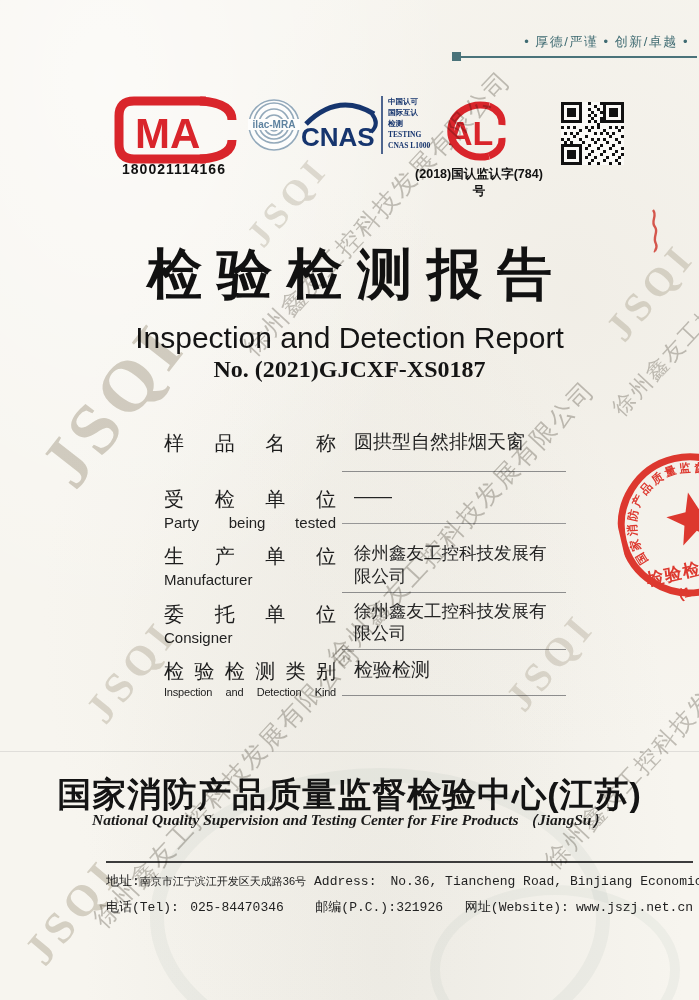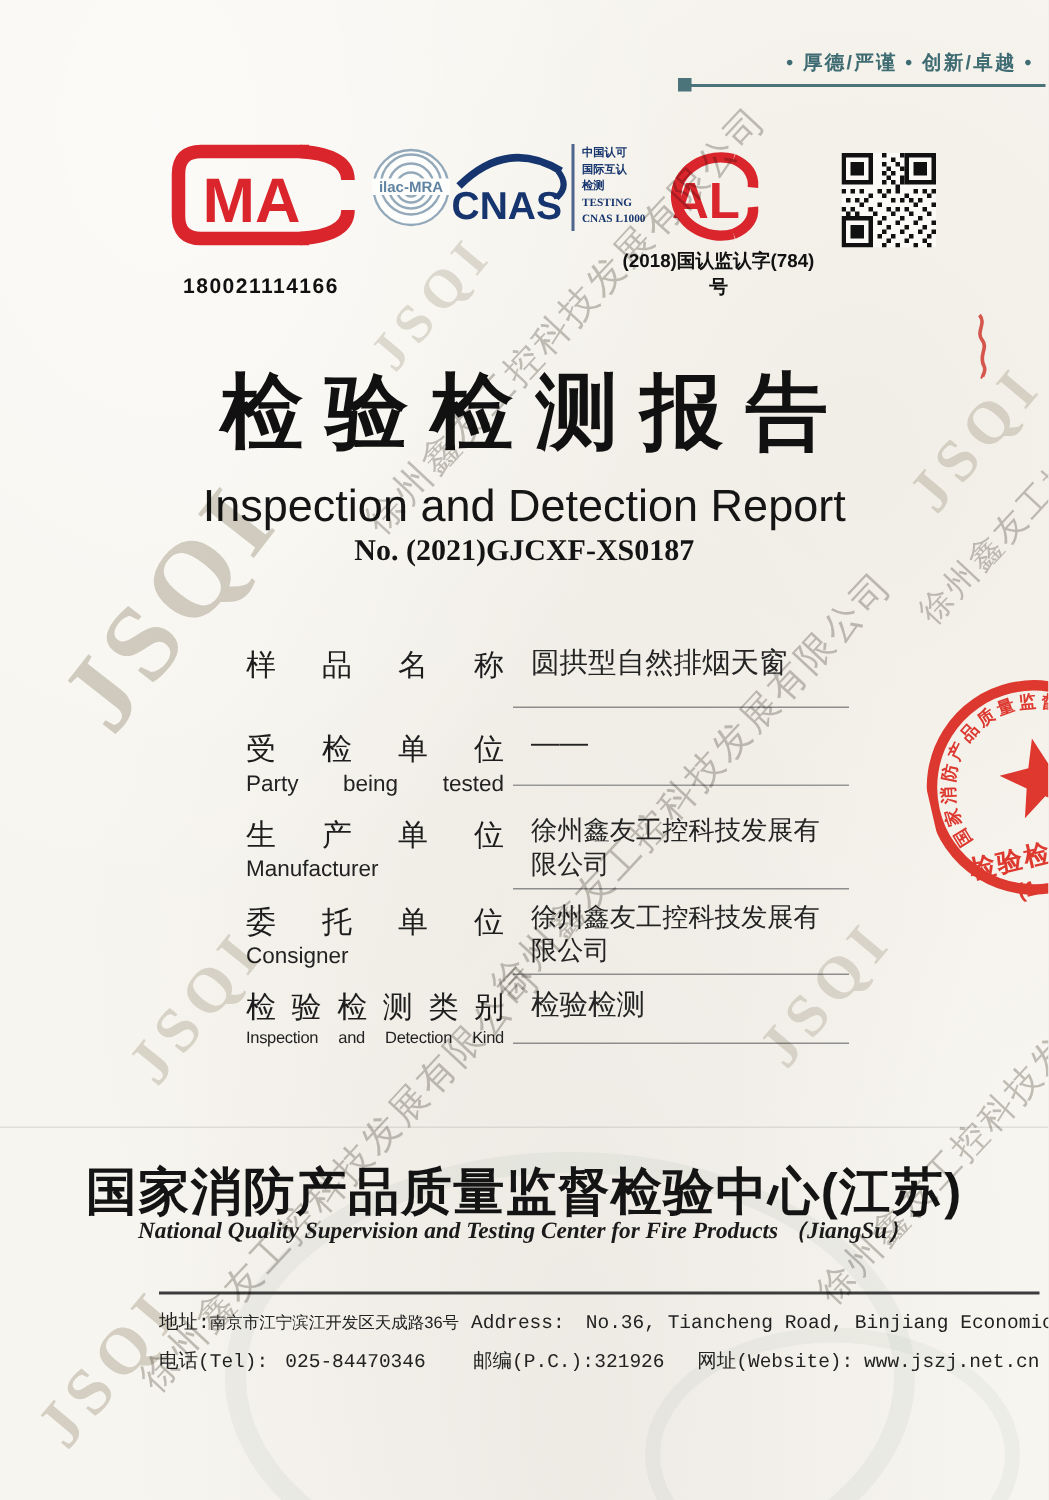--- a/index.html
+++ b/index.html
@@ -9,37 +9,37 @@
     background:#f7f5ef;
     background-image:
       radial-gradient(ellipse at 15% 8%,  rgba(255,255,255,.55), transparent 42%),
       radial-gradient(ellipse at 82% 30%, rgba(233,229,220,.45), transparent 45%),
       radial-gradient(ellipse at 45% 62%, rgba(236,233,225,.40), transparent 50%),
       radial-gradient(ellipse at 55% 95%, rgba(226,224,216,.50), transparent 55%);
     color:#1c1c1c;
   }
   .abs { position:absolute; }
   
-  .slogan { top:33px; right:10px; color:#3f6b72; font-size:13px; letter-spacing:1.5px; font-weight:700; }
+  .slogan { top:33px; right:10px; color:#3f6b72; font-size:13px; letter-spacing:1.5px; font-weight:400; }
   .slogan-line { top:56px; left:452px; right:2px; height:2px; background:#4a737a; }
   .slogan-sq { top:52px; left:452px; width:9px; height:9px; background:#4a737a; }
   
   .cma-svg { left:110px; top:92px; }
-  .cma-num { left:108px; top:182px; width:132px; text-align:center; font-weight:bold; font-size:14px; letter-spacing:1px; color:#111; }
+  .cma-num { left:108px; top:161px; width:132px; text-align:center; font-weight:bold; font-size:14px; letter-spacing:1px; color:#111; }
   .ilac-svg { left:246px; top:97px; }
   .cnas-svg { left:300px; top:98px; }
   .cnas-div { left:381px; top:96px; width:2px; height:58px; background:#16356e; opacity:.75; }
   .cnas-txt { left:388px; top:97px; font-size:7.5px; line-height:1.45; color:#16356e; font-weight:bold;font-family:Liberation Serif, serif; }
   .cal-svg { left:433px; top:99px; }
   .cal-num { left:414px; top:166px; width:130px; text-align:center; font-weight:bold; font-size:12.5px; color:#111; }
   .qr { left:561px; top:102px; }
   
   .title-zh { top:238px; left:0; width:100%; text-align:center; font-size:55px; font-weight:bold; letter-spacing:15px; padding-left:15px; color:#111; }
   .title-en { top:321px; left:0; width:100%; text-align:center; font-size:30px; font-weight:500; color:#151515; }
-  .title-no { top:356px; left:0; width:100%; text-align:center; font-family:"Liberation Serif", serif; font-weight:bold; font-size:20px; color:#141414; }
+  .title-no { top:356px; left:0; width:100%; text-align:center; font-family:"Liberation Serif", serif; font-weight:bold; font-size:24px; color:#141414; }
   
   .fields { left:164px; top:428px; width:402px; }
   .f-row { display:flex; align-items:flex-start; }
   .f-lbl { width:178px; flex:none; padding-top:2px; }
   .f-zh { font-size:20px; font-weight:500; color:#1d1d1d; text-align:justify; text-align-last:justify; width:172px; }
   .f-en { font-size:15px; color:#222; text-align:justify; text-align-last:justify; width:172px; margin-top:1px; }
   .f-en.small { font-size:11px; letter-spacing:-0.2px; }
   .f-val { flex:1; border-bottom:1.5px solid #8d8d8d; padding:1px 4px 8px 12px; font-size:19px; color:#242424; min-height:44px; }
   .f-val.two { font-size:17.5px; line-height:1.3; min-height:48px; padding-bottom:4px; }
   .mb12{margin-bottom:12px}.mb10{margin-bottom:10px}.mb6{margin-bottom:6px}

